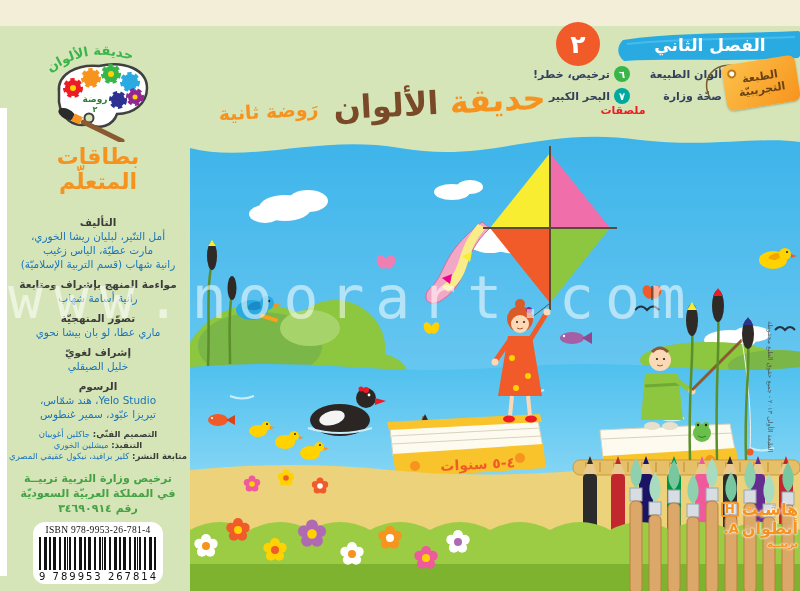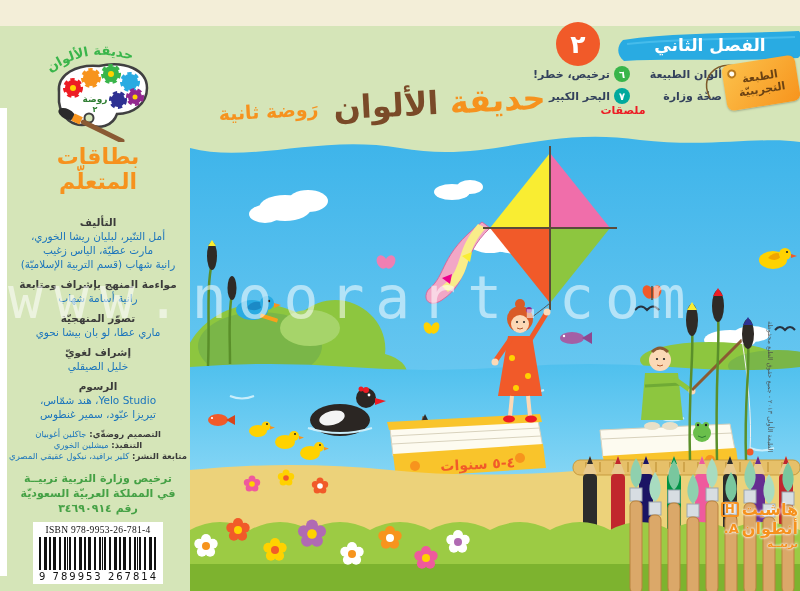--- a/index.html
+++ b/index.html
@@ -16,21 +16,21 @@
                margin-top:2px;direction:rtl;}
   .credit-block{margin-top:7px;text-align:center;direction:rtl;}
   .credit-label{font-size:10.5px;font-weight:bold;color:#3c3c3b;line-height:13px;}
   .credit-line{font-size:10.5px;color:#1c75bc;line-height:14px;}
   .production{margin-top:8px;text-align:center;direction:rtl;}
   .prod-line{font-size:8.5px;line-height:11px;}
   .prod-label{font-weight:bold;color:#3c3c3b;}
   .prod-value{color:#1c75bc;}
   .license{margin-top:9px;text-align:center;color:#45a145;font-weight:bold;font-size:11px;
            line-height:15px;direction:rtl;}
-  .barcode{margin-top:6px;background:#fff;padding:3px 6px 2px;width:118px;text-align:center;}
+  .barcode{margin-top:6px;background:#fff;padding:3px 6px 2px;width:118px;text-align:center;border-radius:12px;}
   .isbn{font-family:"Liberation Serif",serif;font-size:9.5px;color:#111;letter-spacing:.3px;white-space:nowrap;}
   .bars{height:33px;margin:2px 0 1px;
         background:repeating-linear-gradient(90deg,#111 0 2px,rgba(0,0,0,0) 2px 5px),
                    repeating-linear-gradient(90deg,#111 0 1px,#fff 1px 7px);}
   .digits{font-size:10px;letter-spacing:2px;color:#111;white-space:nowrap;}
 
   
   .chapter-circle{position:absolute;left:556px;top:22px;width:44px;height:44px;border-radius:50%;
         background:#f15a29;color:#fff;font-size:25px;font-weight:bold;display:flex;
         align-items:center;justify-content:center;z-index:22;}
@@ -142,21 +142,21 @@
       <div class="credit-line">خليل الصيقلي</div>
     </div>
     <div class="credit-block">
       <div class="credit-label">الرسوم</div>
       <div class="credit-line">Yelo Studio، هند شمّاس،</div>
       <div class="credit-line">تيريزا عبّود، سمير غنطوس</div>
     </div>
 
     <div class="production">
       <div class="prod-line">
-        <span class="prod-label">التصميم روضةّي:</span>
+        <span class="prod-label">التصميم الفنّي:</span>
         <span class="prod-value">جاكلين أغوبيان</span>
       </div>
       <div class="prod-line">
         <span class="prod-label">التنفيذ:</span>
         <span class="prod-value">ميشلين الخوري</span>
       </div>
       <div class="prod-line">
         <span class="prod-label">متابعة النشر:</span>
         <span class="prod-value">كلير برافيد، نيكول عقيقي المصري</span>
       </div>

